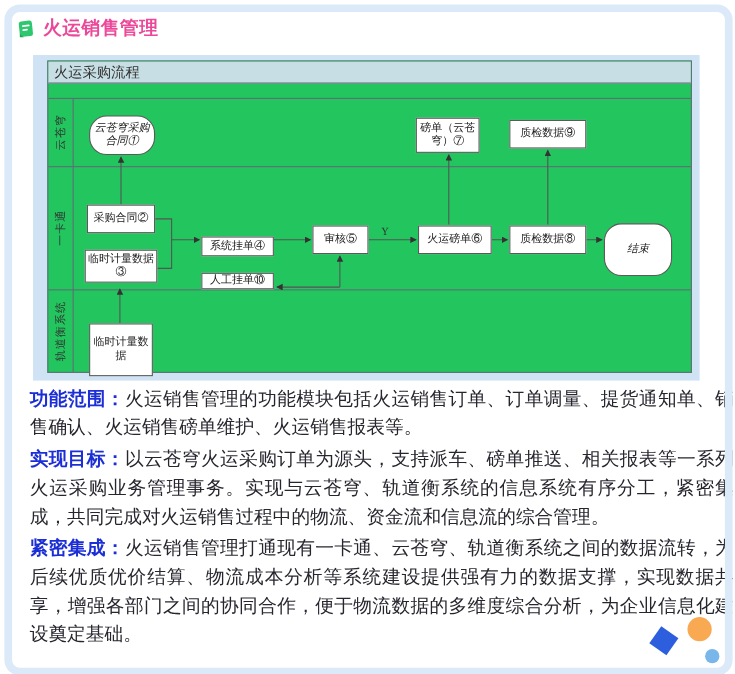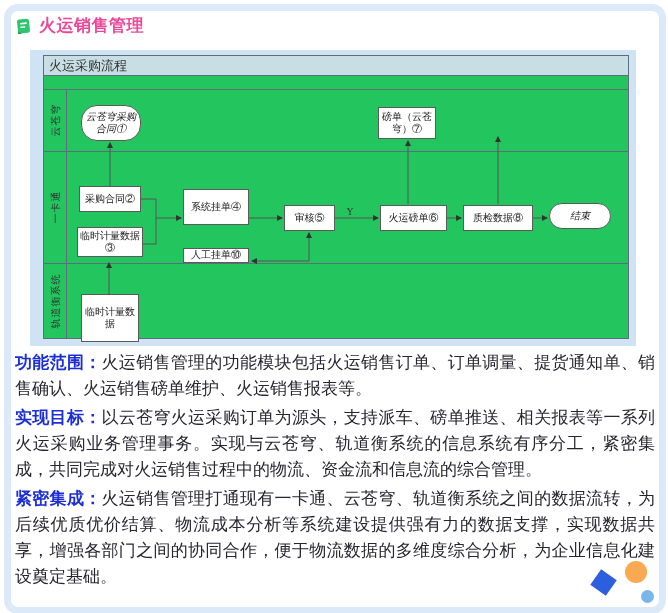--- a/index.html
+++ b/index.html
@@ -37,21 +37,21 @@
   .node{
     position:absolute;border:1px solid #5a5a5a;background:#fff;
     display:flex;align-items:center;justify-content:center;text-align:center;
     font-size:10px;line-height:1.25;color:#1a1a1a;box-sizing:border-box;padding:1px 2px;
   }
   .stadium{border-radius:16px;font-style:italic;}
   .edges{position:absolute;left:0;top:0;width:584px;height:282px;}
   .edge-label{position:absolute;font-size:9px;color:#333;font-family:"DejaVu Serif",serif;}
   
   .body-text{
-    position:absolute;left:15px;top:350px;width:640px;
+    position:absolute;left:27px;top:350px;width:640px;
     font-size:17px;line-height:26px;color:#26262e;text-align:justify;
   }
   .body-text p{margin:0 0 3px 0;}
   .sec-label{color:#1c2fd6;font-weight:bold;}
   
   .deco-circle-orange{position:absolute;left:625px;top:561px;width:22px;height:22px;border-radius:50%;background:#f8a952;z-index:6;}
   .deco-diamond-blue{position:absolute;left:594px;top:573px;width:19px;height:19px;background:#2d5ede;transform:rotate(35deg);z-index:6;}
   .deco-circle-small{position:absolute;left:641px;top:590px;width:13px;height:13px;border-radius:50%;background:#79b6ea;z-index:6;}
 </style>
 </head>
@@ -109,28 +109,29 @@
         <path d="M403,162 L417,162" marker-end="url(#ah)"></path>
         <path d="M454,148 L454,81" marker-end="url(#ah)"></path>
         <path d="M489,162 L503,162" marker-end="url(#ah)"></path>
         <path d="M65,238 L65,207" marker-end="url(#ah)"></path>
       </g>
     </svg>
     <div class="edge-label" style="left:303px;top:151px;">Y</div>
 
     <div class="node stadium" style="left:37px;top:49px;width:60px;height:36px;">云苍穹采购合同①</div>
     <div class="node" style="left:334px;top:51px;width:58px;height:32px;">磅单（云苍穹）⑦</div>
+    <div class="node" style="left:419px;top:53px;width:70px;height:26px;">质检数据⑨</div>
     <div class="node" style="left:35px;top:130px;width:62px;height:26px;">采购合同②</div>
     <div class="node" style="left:33px;top:171px;width:66px;height:30px;">临时计量数据③</div>
-    <div class="node" style="left:139px;top:133px;width:66px;height:36px;">系统挂单④</div>
+    <div class="node" style="left:139px;top:159px;width:66px;height:18px;">系统挂单④</div>
     <div class="node" style="left:139px;top:192px;width:66px;height:15px;">人工挂单⑩</div>
     <div class="node" style="left:240px;top:149px;width:51px;height:26px;">审核⑤</div>
     <div class="node" style="left:419px;top:149px;width:70px;height:26px;">质检数据⑧</div>
     <div class="node" style="left:336px;top:149px;width:67px;height:26px;">火运磅单⑥</div>
-    <div class="node stadium" style="left:505px;top:147px;width:62px;height:26px;">结束</div>
+    <div class="node stadium" style="left:505px;top:147px;width:62px;height:48px;">结束</div>
     <div class="node" style="left:37px;top:238px;width:58px;height:48px;">临时计量数据</div>
   </div>
 </div>
 
 <div class="body-text">
   <p><span class="sec-label">功能范围：</span><span>火运销售管理的功能模块包括火运销售订单、订单调量、提货通知单、销售确认、火运销售磅单维护、火运销售报表等。</span></p>
   <p><span class="sec-label">实现目标：</span><span>以云苍穹火运采购订单为源头，支持派车、磅单推送、相关报表等一系列火运采购业务管理事务。实现与云苍穹、轨道衡系统的信息系统有序分工，紧密集成，共同完成对火运销售过程中的物流、资金流和信息流的综合管理。</span></p>
   <p><span class="sec-label">紧密集成：</span><span>火运销售管理打通现有一卡通、云苍穹、轨道衡系统之间的数据流转，为后续优质优价结算、物流成本分析等系统建设提供强有力的数据支撑，实现数据共享，增强各部门之间的协同合作，便于物流数据的多维度综合分析，为企业信息化建设奠定基础。</span></p>
 </div>
 

